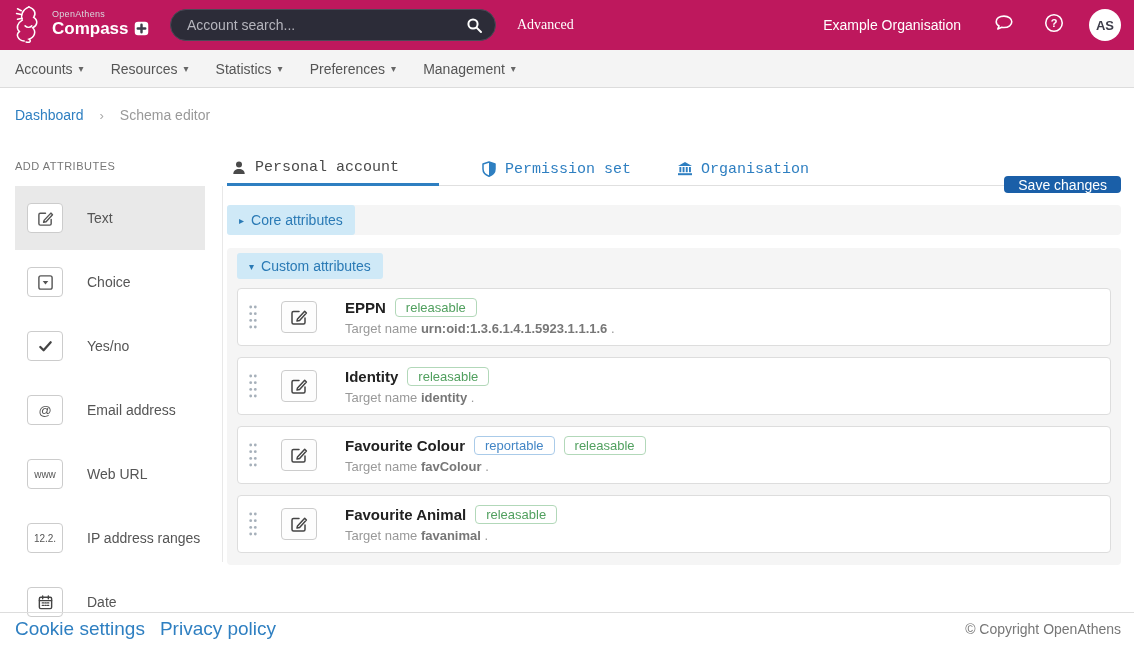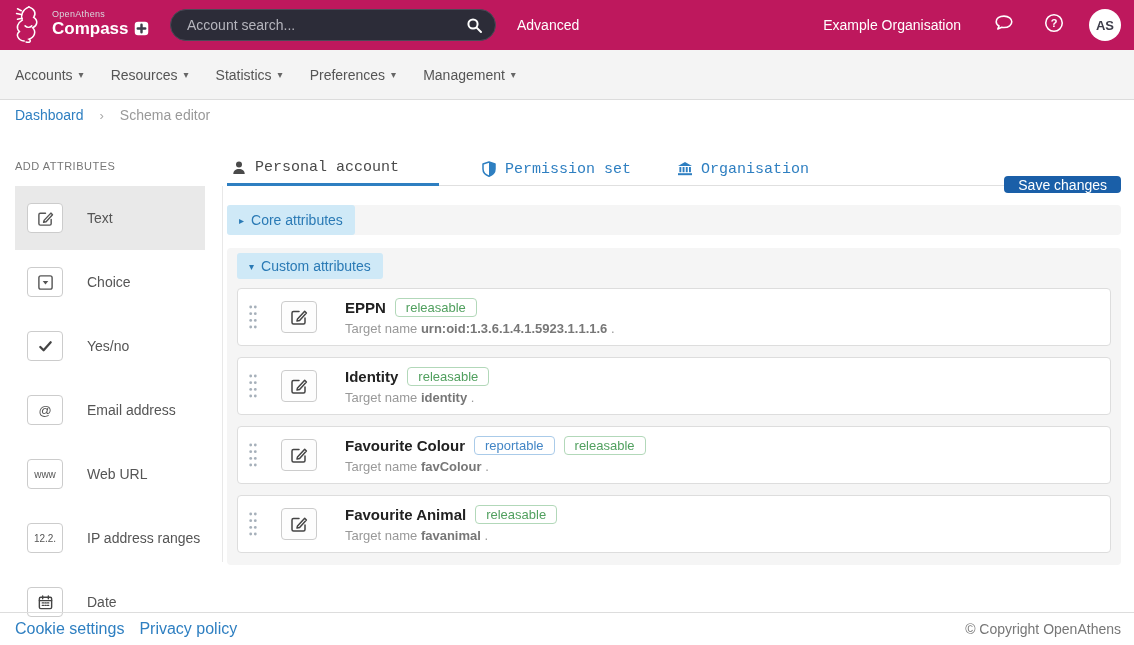--- a/index.html
+++ b/index.html
@@ -15,33 +15,33 @@
   .brand-small { color:#d9d9de; font-size:9px; letter-spacing:.3px; }
   .brand-large-row { display:flex; align-items:center; gap:5px; }
   .brand-large { color:#fff; font-size:17px; font-weight:600; }
   .plus-badge { width:15px; height:15px; }
 
   .search-pill { position:absolute; left:170px; top:9px; width:326px; height:32px; background:#2c2c38; border:1px solid #4a4a57; border-radius:16px; display:flex; align-items:center; padding:0 12px 0 16px; }
   .search-pill input { flex:1; background:transparent; border:none; outline:none; color:#eee; font-size:14px; font-family:"Liberation Sans", sans-serif; }
   .search-pill input::placeholder { color:#b5b5bd; }
   .search-icon { width:17px; height:17px; flex:0 0 auto; cursor:pointer; }
 
-  .advanced-link { position:absolute; left:517px; top:0; height:50px; line-height:50px; color:#fff; font-size:14px; cursor:pointer; text-decoration:none; }
+  .advanced-link { position:absolute; left:517px; top:0; height:50px; line-height:50px; color:#fff; font-size:14px; cursor:pointer; text-decoration:none;font-family:Liberation Serif, serif; }
 
   .topbar-right { position:absolute; right:13px; top:0; height:50px; display:flex; align-items:center; }
   .org-name { color:#fff; font-size:14px; margin-right:32px; }
   .top-icon { width:22px; height:22px; cursor:pointer; }
   .chat-wrap { margin-right:28px; }
   .help-wrap { margin-right:24px; }
   .avatar { width:32px; height:32px; border-radius:50%; background:#fff; color:#3c3c49; font-size:13px; font-weight:bold; display:flex; align-items:center; justify-content:center; cursor:pointer; }
 
   .notch { position:absolute; left:0; top:50px; width:182px; height:7px; background:#3e3e4a; }
 
   
-  .secondary-nav { position:absolute; left:0; top:50px; width:1134px; height:50px; background:#f4f4f4; border-bottom:1px solid #dcdcdc; display:flex; align-items:center; padding-left:15px; gap:27px; }
+  .secondary-nav { position:absolute; left:0; top:50px; width:1134px; height:38px; background:#f4f4f4; border-bottom:1px solid #dcdcdc; display:flex; align-items:center; padding-left:15px; gap:27px; }
   .nav-item { display:flex; align-items:center; gap:6px; color:#555; font-size:14px; cursor:pointer; }
   .nav-caret { font-size:10px; color:#666; }
 
   
   .breadcrumb { position:absolute; left:15px; top:107px; font-size:14px; display:flex; align-items:center; gap:16px; }
   .crumb-link { color:#2e7fc1; cursor:pointer; text-decoration:none; }
   .crumb-sep { color:#aaa; font-size:13px; }
   .crumb-current { color:#999; }
 
   
@@ -79,21 +79,21 @@
   .attr-name { font-size:15px; font-weight:bold; color:#222; }
   .badge { font-size:13px; padding:1px 10px; border-radius:4px; background:#fff; }
   .badge-green { color:#51a05f; border:1px solid #b2d8b9; }
   .badge-blue { color:#4285c5; border:1px solid #aacbe9; }
   .attr-target { font-size:13px; color:#999; margin-top:4px; }
   .attr-target b { color:#777; }
 
   
   .footer { position:absolute; left:0; top:612px; width:1134px; height:33px; border-top:1px solid #ddd; display:flex; align-items:center; justify-content:space-between; padding:0 13px 0 15px; }
   .footer-links { display:flex; gap:15px; }
-  .footer-link { color:#2e7fc1; font-size:16px; cursor:pointer; text-decoration:none; }
+  .footer-link { color:#2e7fc1; font-size:19px; cursor:pointer; text-decoration:none; }
   .copyright { color:#777; font-size:14px; }
 </style>
 </head>
 <body>
 
 <div id="app">
 
   <header class="topbar">
     <div class="brand">
       <svg class="logo-mark" viewBox="0 0 40 44" fill="none" stroke="#fff" stroke-width="1.6" stroke-linecap="round">

